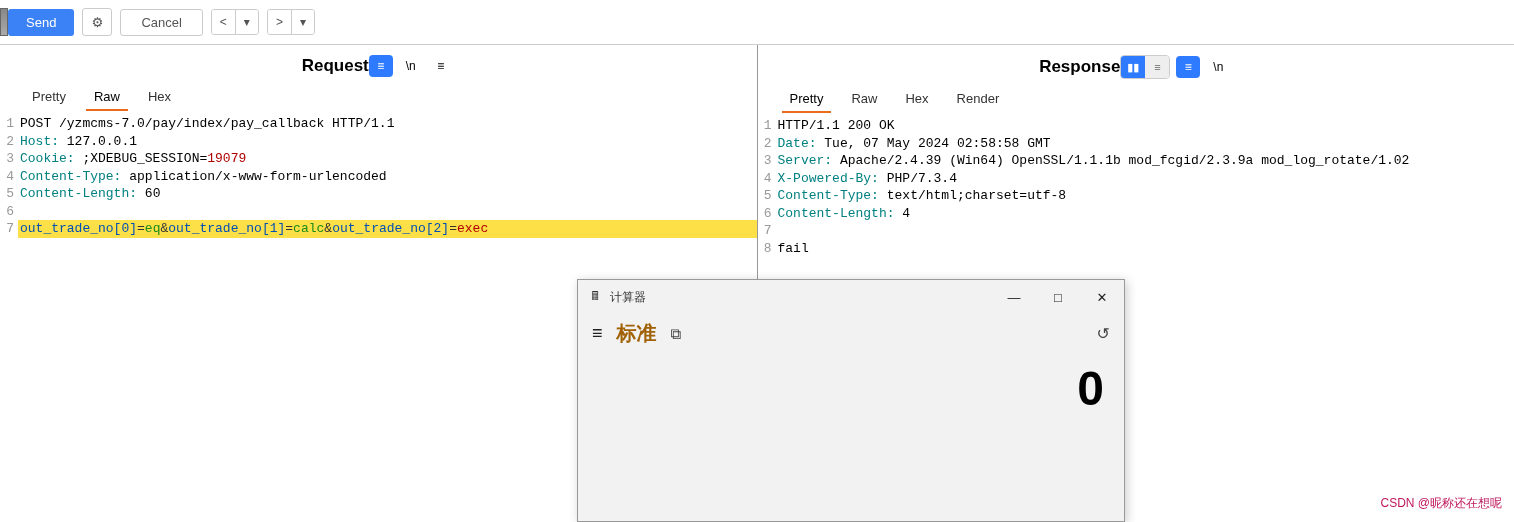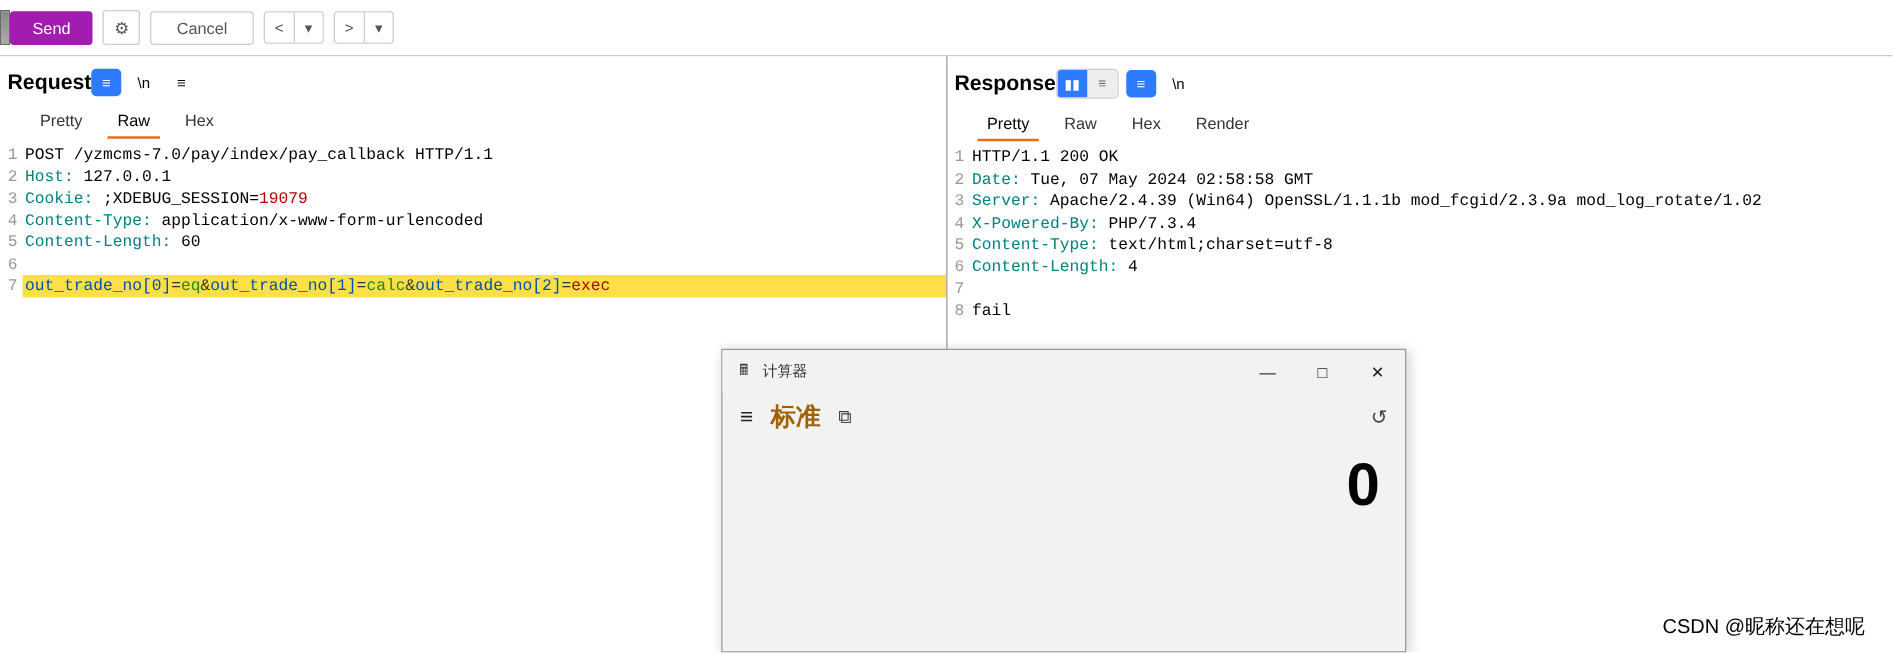--- a/index.html
+++ b/index.html
@@ -1,33 +1,33 @@
 <!DOCTYPE html>
 <html><head>
 <meta charset="utf-8">
 <style>
 * { box-sizing: border-box; margin: 0; padding: 0; }
 body { font-family: Arial, sans-serif; font-size: 13px; background: #fff; width: 1514px; height: 522px; overflow: hidden; position: relative; }
 
 
 .toolbar { display: flex; align-items: center; gap: 8px; padding: 8px 8px; border-bottom: 1px solid #ccc; }
-.send-btn { background: #a21caf; color: #fff; border: none; padding: 6px 18px; font-size: 13px; border-radius: 3px; cursor: pointer; font-weight: 500; }
+.send-btn { background: #3b82f6; color: #fff; border: none; padding: 6px 18px; font-size: 13px; border-radius: 3px; cursor: pointer; font-weight: 500; }
 .icon-btn { background: #fff; border: 1px solid #ccc; width: 30px; height: 28px; border-radius: 3px; display: inline-flex; align-items: center; justify-content: center; cursor: pointer; color: #555; }
 .cancel-btn { background: #fff; border: 1px solid #ccc; padding: 5px 20px; border-radius: 3px; cursor: pointer; color: #555; font-size: 13px; }
 .nav-group { display: inline-flex; border: 1px solid #ccc; border-radius: 3px; overflow: hidden; }
 .nav-btn { background: #fff; border: none; padding: 5px 8px; cursor: pointer; color: #555; font-size: 12px; }
 .nav-btn + .nav-btn { border-left: 1px solid #ccc; }
 
 .left-decor { position: absolute; left: 0; top: 8px; width: 8px; height: 28px; background: linear-gradient(180deg,#888,#aaa); border: 1px solid #666; }
 
 
 .panes { display: flex; height: calc(100% - 46px); }
 .pane { flex: 1; display: flex; flex-direction: column; border-right: 1px solid #999; position: relative; }
 .pane:last-child { border-right: none; }
-.pane-header { display: flex; align-items: center; justify-content: flex-start; padding: 10px 8px 6px 6px; }
+.pane-header { display: flex; align-items: center; justify-content: center; padding: 10px 8px 6px 6px; }
 .pane-title { font-weight: bold; font-size: 17px; color: #000; }
 .pane-header-icons { display: flex; gap: 6px; align-items: center; }
 .hicon { width: 24px; height: 22px; border-radius: 4px; display: inline-flex; align-items: center; justify-content: center; font-size: 12px; cursor: pointer; }
 .hicon.blue { background: #2f7bff; color: #fff; }
 .layout-toggle { display: inline-flex; border: 1px solid #ccc; border-radius: 4px; overflow: hidden; }
 .layout-toggle .seg { width: 24px; height: 22px; display: inline-flex; align-items: center; justify-content: center; font-size: 11px; }
 .layout-toggle .seg.active { background: #2f7bff; color: #fff; }
 .layout-toggle .seg.inactive { background: #eee; color: #666; }
 
 
@@ -63,21 +63,21 @@
 .calc-hamburger { font-size: 18px; cursor: pointer; color: #222; }
 .calc-mode { font-size: 20px; font-weight: 600; color: #a16207; }
 .calc-ontop { font-size: 15px; cursor: pointer; color: #444; }
 .calc-history { font-size: 16px; cursor: pointer; color: #444; }
 .calc-display { text-align: right; font-size: 48px; font-weight: 600; color: #000; padding: 8px 20px 2px 0; }
 .calc-mem-row { display: flex; justify-content: space-around; padding: 6px 4px 0 4px; font-size: 13px; color: #999; }
 .calc-mem-row .mem { width: 16%; text-align: center; cursor: default; }
 .calc-mem-row .mem.enabled { color: #333; }
 
 
-.watermark { position: absolute; right: 22px; bottom: 10px; color: #000000; font-size: 16px; z-index: 20; font-family: "Microsoft YaHei", sans-serif; }
+.watermark { position: absolute; right: 12px; bottom: 10px; color: #be185d; font-size: 12px; z-index: 20; font-family: "Microsoft YaHei", sans-serif; }
 </style>
 </head>
 <body>
 
 <div class="left-decor"></div>
 
 <div class="toolbar">
   <button class="send-btn">Send</button>
   <button class="icon-btn">
     <span>⚙</span>

